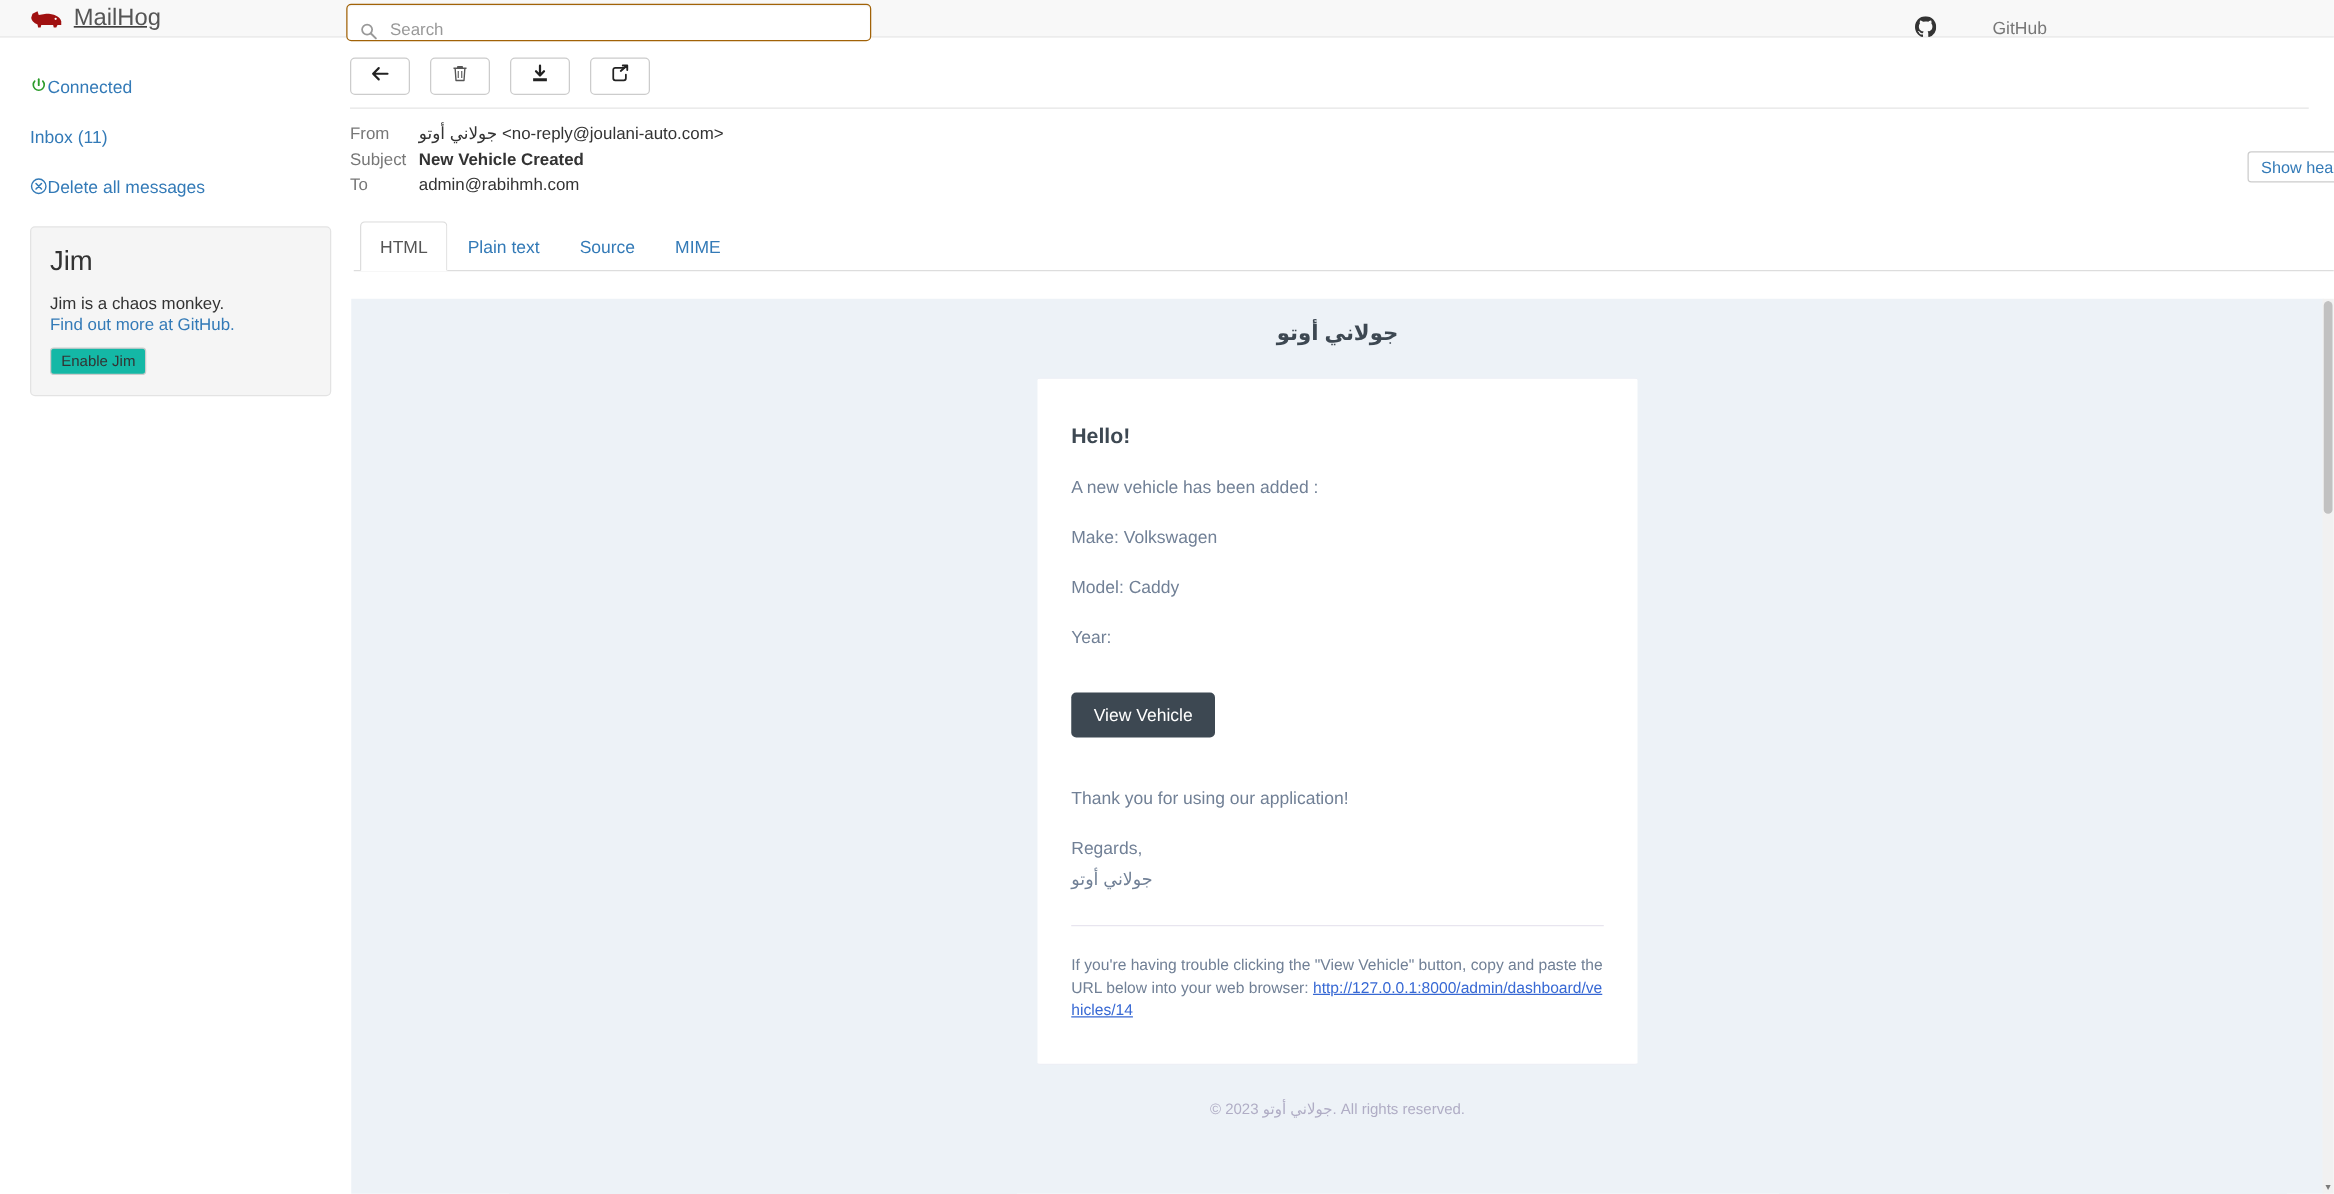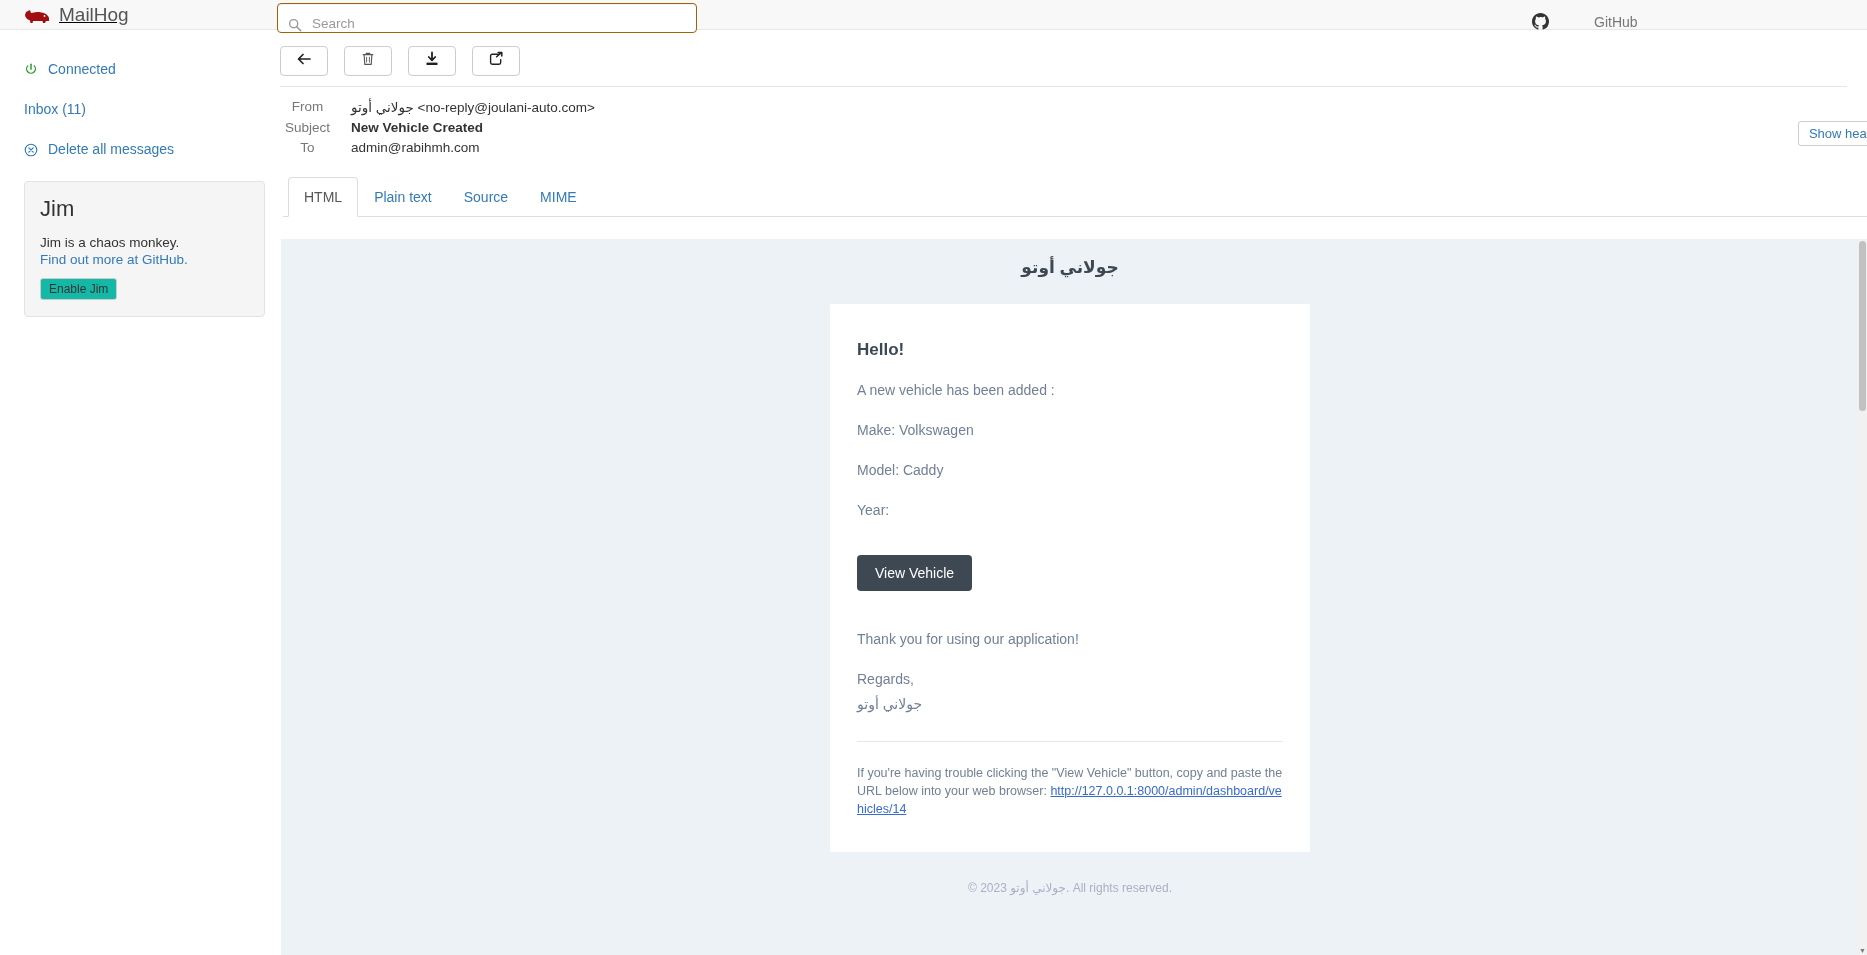--- a/index.html
+++ b/index.html
@@ -54,21 +54,21 @@
   .gh-icon { width: 17px; height: 17px; flex: none; }
 
   
   .sidebar {
     position: absolute; top: 39px; left: 0;
     width: 280px; height: calc(100% - 39px);
     background: #fff;
     padding: 22px 0 0 24px;
   }
   .side-link {
-    display: flex; align-items: flex-end; gap: 10px;
+    display: flex; align-items: center; gap: 0;
     font-size: 14px; color: #337ab7;
     margin-bottom: 24px;
     cursor: pointer;
     text-decoration: none;
   }
   .side-link .ic { width: 14px; height: 14px; flex: none; display:block; }
   .jim-panel {
     width: 241px;
     background: #f5f5f5;
     border: 1px solid #e3e3e3;
@@ -109,21 +109,21 @@
   }
   .tb-btn:first-child { margin-left: 0; }
   .tb-btn svg { width: 16px; height: 16px; }
 
   .headers {
     padding: 12px 0 0 0;
     position: relative;
   }
   .hrow { display: flex; margin-bottom: 5px; font-size: 13.5px; }
   .hlabel {
-    width: 55px; text-align: center; color: #777; margin-right: 16px; flex: none;
+    width: 55px; text-align: left; color: #777; margin-right: 0; flex: none;
   }
   .hvalue { color: #333; }
   .hvalue.bold { font-weight: bold; }
   .show-headers-btn {
     position: absolute; right: -36px; top: 34px;
     font-size: 13px; color: #337ab7;
     background: #fff; border: 1px solid #ccc; border-radius: 3px;
     padding: 4px 10px; cursor: pointer; white-space: nowrap;
     font-family: "Liberation Sans", sans-serif;
   }

